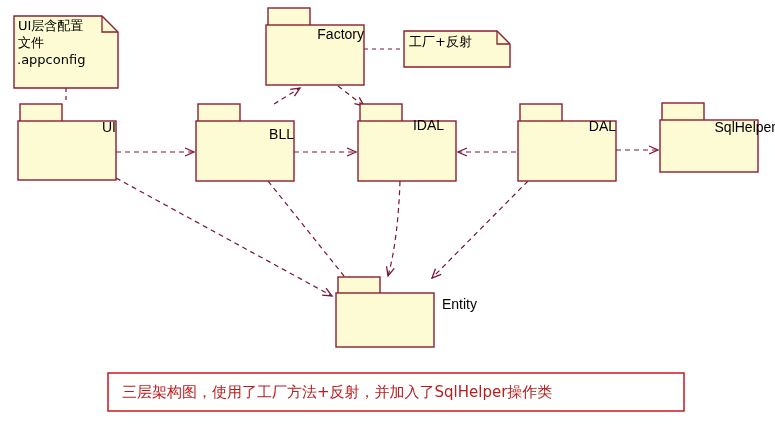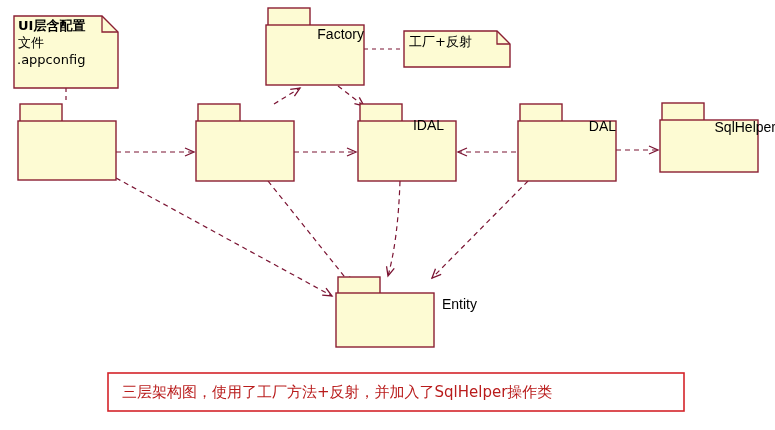--- a/index.html
+++ b/index.html
@@ -134,33 +134,35 @@
     </g>
 
     <g>
       <path d="M 404,31 L 497,31 L 510,44 L 510,67 L 404,67 Z" fill="#fdfbd3" stroke="#8b1f33" stroke-width="1.4"></path>
       <path d="M 497,31 L 497,44 L 510,44" fill="none" stroke="#8b1f33" stroke-width="1.3"></path>
     </g>
 
     <rect x="108" y="373" width="576" height="38" fill="none" stroke="#d4242a" stroke-width="1.6"></rect>
   </svg>
 
+  <div class="pkg-label" style="left:18px; top:119px; width:98px;">UI</div>
 
+  <div class="pkg-label" style="left:196px; top:126px; width:98px;">BLL</div>
 
   <div class="pkg-label" style="left:266px; top:26px; width:98px;">Factory</div>
 
   <div class="pkg-label" style="left:358px; top:117px; width:86px;">IDAL</div>
 
   <div class="pkg-label" style="left:518px; top:118px; width:98px;">DAL</div>
 
   <div class="pkg-label" style="left:660px; top:119px; width:116px;">SqlHelper</div>
 
   <div class="pkg-label" style="left:336px; top:296px; width:98px;padding-left:43px;">Entity</div>
 
-  <div class="note-text" style="left:18px; top:18px;font-weight:bold;">UI层含配置</div>
+  <div class="note-text" style="left:18px; top:18px;">UI层含配置</div>
   <div class="note-text" style="left:18px; top:35px;">文件</div>
   <div class="note-text" style="left:17px; top:52px;text-align:right;">.appconfig</div>
 
   <div class="note-text" style="left:409px; top:34px;">工厂+反射</div>
 
   <div class="caption-text" style="left:122px; top:383px;">三层架构图，使用了工厂方法+反射，并加入了SqlHelper操作类</div>
 
 </div>
 
 </body></html>

